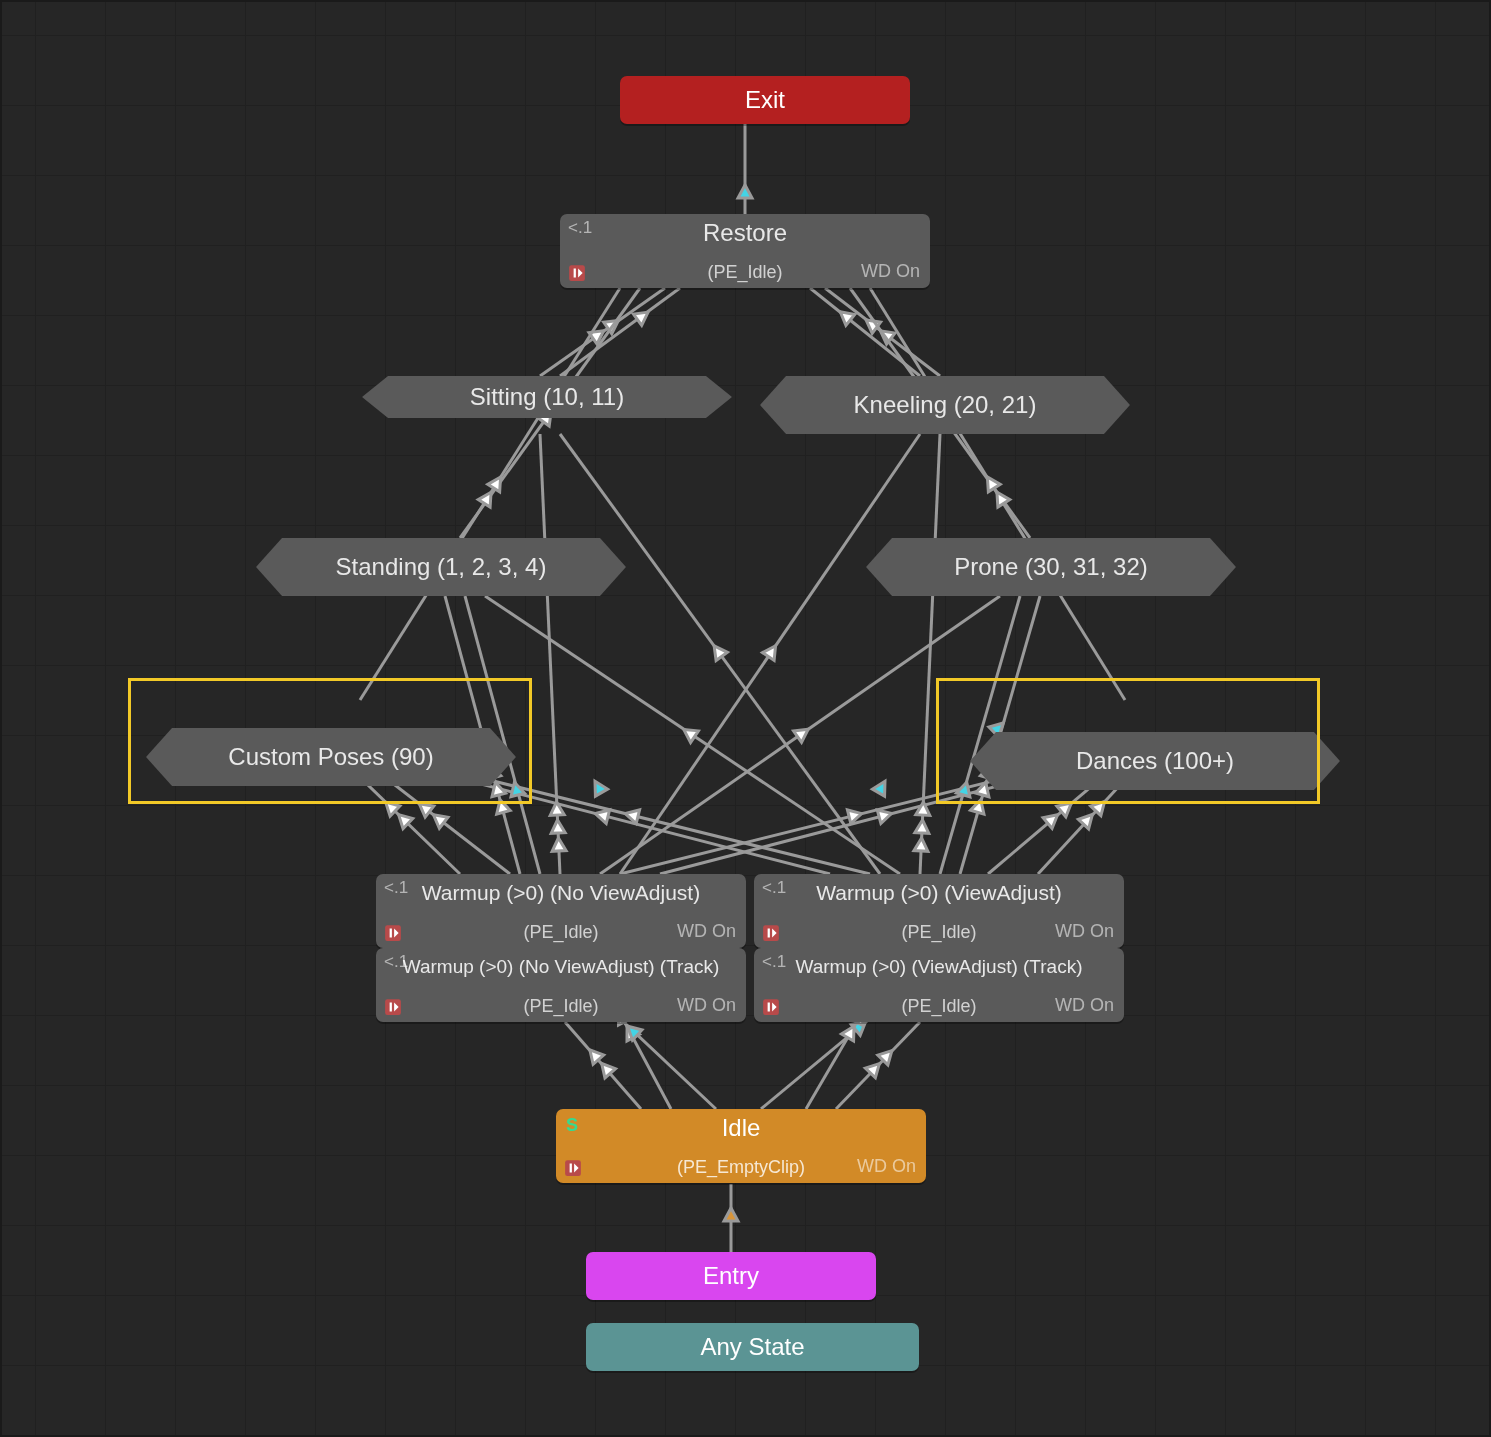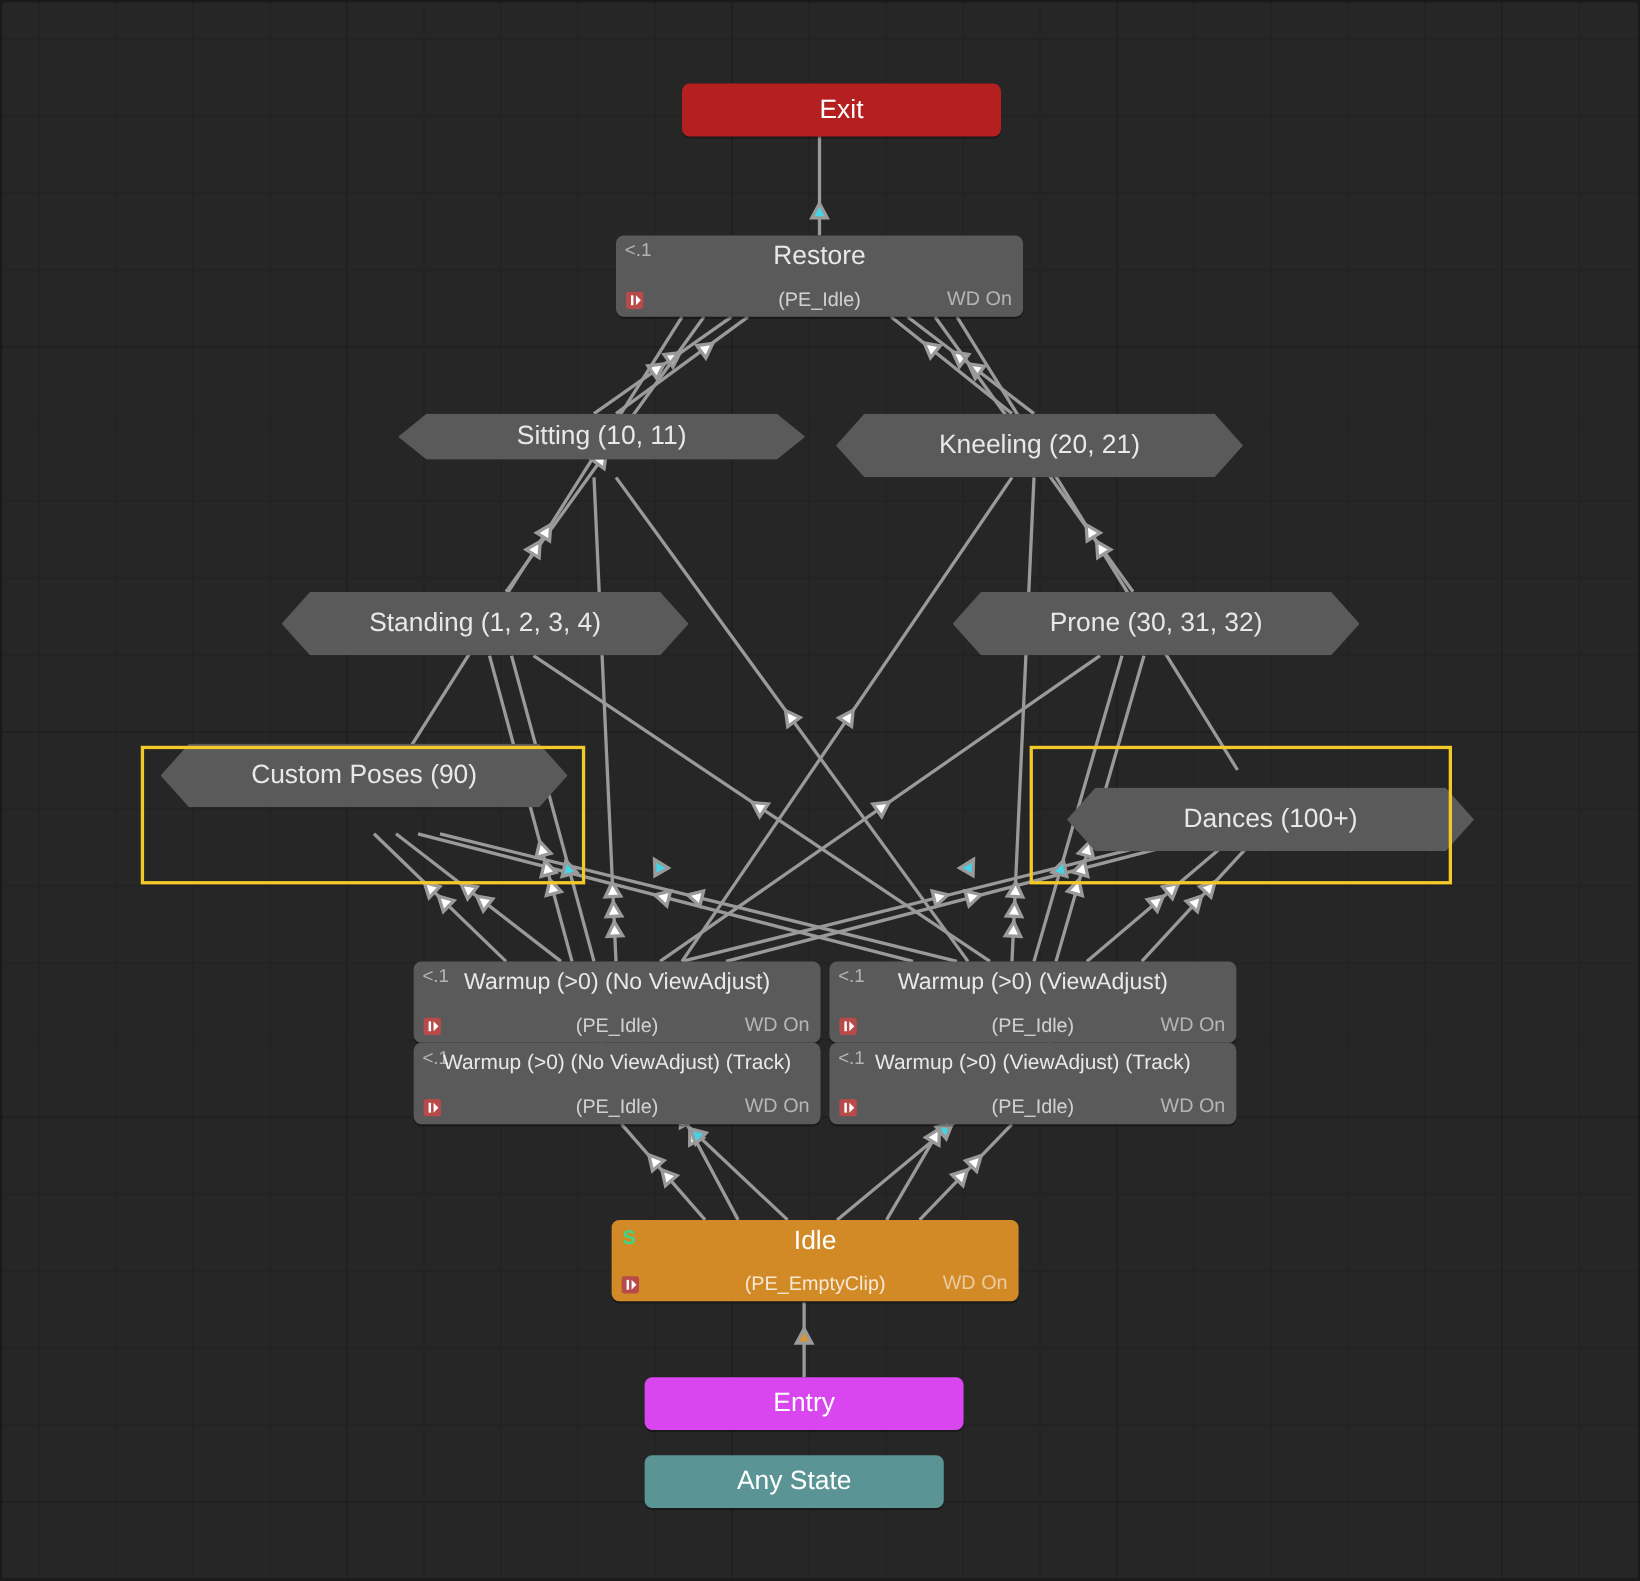--- a/index.html
+++ b/index.html
@@ -205,24 +205,24 @@
 </div>
 <div class="hex" style="left:760px; top:376px; width:370px; height:58px;">
   <span>Kneeling (20, 21)</span>
 </div>
 <div class="hex" style="left:256px; top:538px; width:370px; height:58px;">
   <span>Standing (1, 2, 3, 4)</span>
 </div>
 <div class="hex" style="left:866px; top:538px; width:370px; height:58px;">
   <span>Prone (30, 31, 32)</span>
 </div>
-<div class="hex" style="left:146px; top:676px; width:370px; height:58px;">
+<div class="hex" style="left:146px; top:728px; width:370px; height:58px;">
   <span>Custom Poses (90)</span>
 </div>
-<div class="hex" style="left:970px; top:716px; width:370px; height:58px;">
+<div class="hex" style="left:970px; top:732px; width:370px; height:58px;">
   <span>Dances (100+)</span>
 </div>
 
 <div class="hl" style="left:128px; top:678px; width:404px; height:126px;"></div>
 <div class="hl" style="left:936px; top:678px; width:384px; height:126px;"></div>
 
 <div class="node gray" style="left:376px; top:874px; width:370px; height:74px;">
   <span class="corner-tl">&lt;.1</span>
   <span class="title" style="font-size:21px">Warmup (&gt;0) (No ViewAdjust)</span>
   <span class="sub">(PE_Idle)</span>
@@ -285,17 +285,17 @@
         <rect x="1" y="1" width="14" height="14" rx="2" class="icon-red"></rect>
         <rect x="5" y="4" width="2" height="8" fill="#fff"></rect>
         <polygon points="9,4 13,8 9,12" fill="#fff"></polygon>
       </svg>
     </span>
 </div>
 
 <div class="node green" style="left:586px; top:1252px; width:290px; height:48px;">
   <span class="title">Entry</span>
 </div>
-<div class="node teal" style="left:586px; top:1323px; width:272px; height:48px;">
+<div class="node teal" style="left:586px; top:1323px; width:333px; height:48px;">
   <span class="title">Any State</span>
 </div>
 
 <div class="frame"></div>
 
 </body></html>

